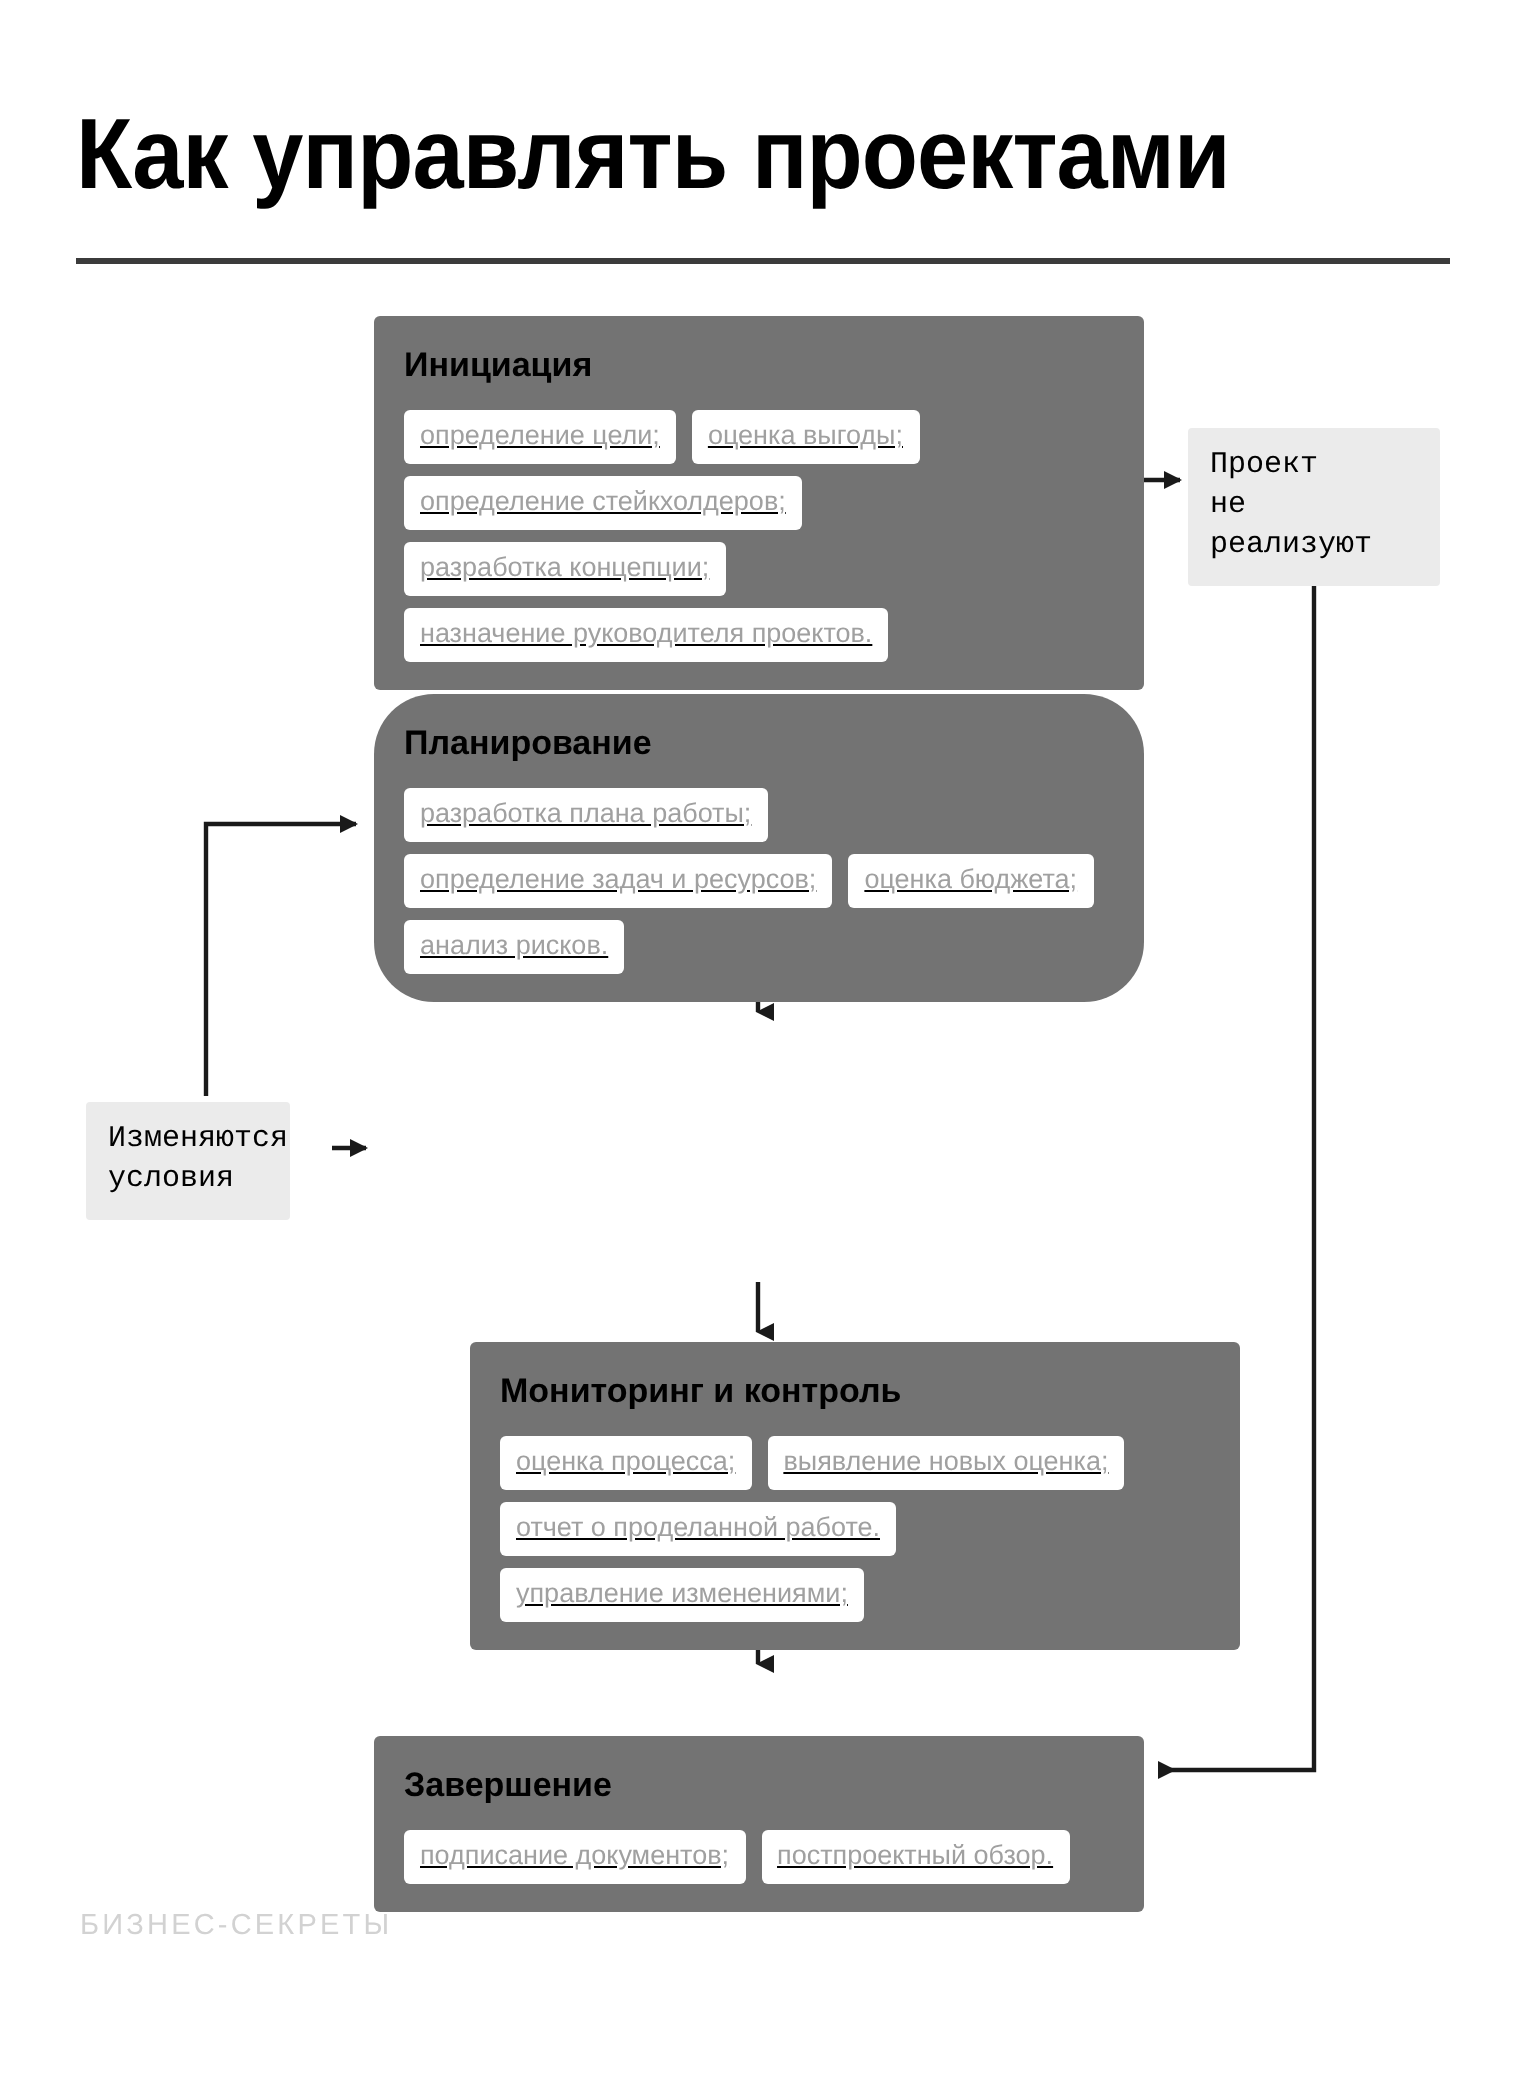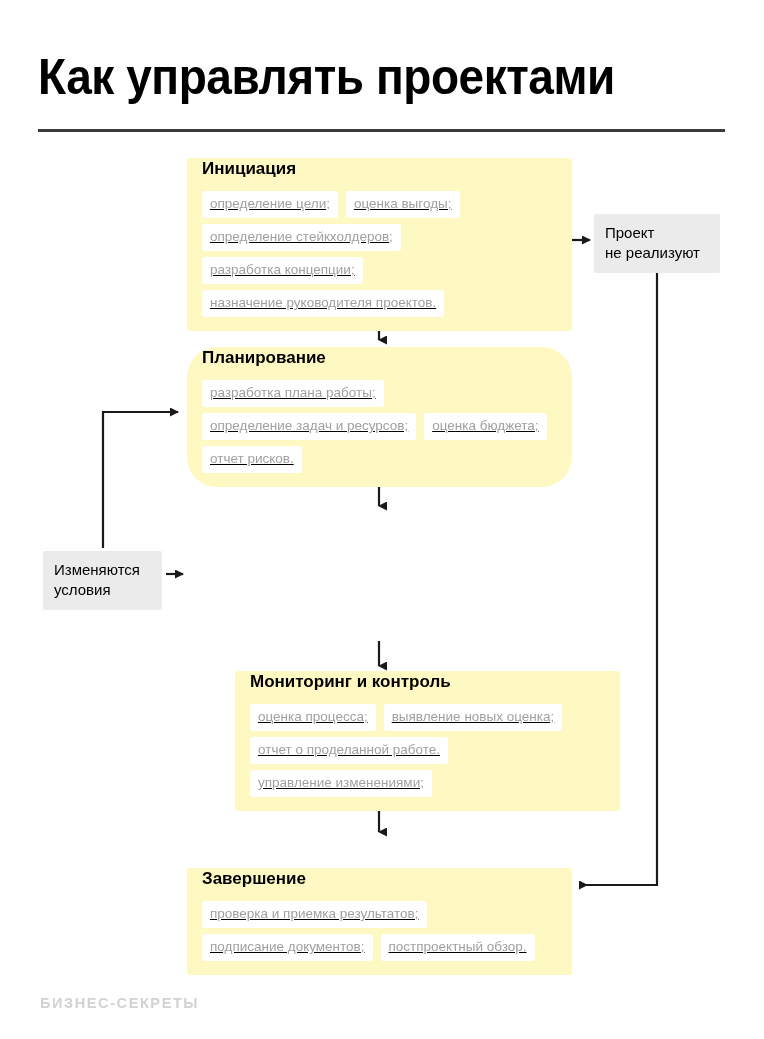--- a/index.html
+++ b/index.html
@@ -53,24 +53,24 @@
     width: 764px;
     height: 1039px;
     pointer-events: none;
   }
 
   
   .stage {
     position: absolute;
     left: 187px;
     width: 385px;
-    background: #fef9c3;
+    background: #737373;
     border-radius: 3px;
     box-sizing: border-box;
-    padding: 0 14px 14px 15px;
+    padding: 14px 14px 14px 15px;
   }
   .stage-title {
     font-size: 17px;
     font-weight: bold;
     color: #000000;
     margin: 0 0 11px 0;
     line-height: 22px;
   }
   .tag-row {
     display: flex;
@@ -91,34 +91,34 @@
   
   .note {
     position: absolute;
     background: #ebebeb;
     color: #000000;
     font-size: 15px;
     line-height: 20px;
     padding: 9px 11px 10px 11px;
     box-sizing: border-box;
     border-radius: 2px;
+    font-family: Liberation Mono, monospace;
   }
   #note-right { left: 594px; top: 214px; width: 126px; }
-  #note-left  { left: 43px;  top: 551px; width: 119px; }
+  #note-left  { left: 43px;  top: 551px; width: 102px; }
 
   
   .watermark {
     position: absolute;
     left: 40px;
     top: 955px;
     font-size: 14.5px;
-    font-weight: bold;
+    font-weight: normal;
     letter-spacing: 1.6px;
     color: #d2d2d2;
-    margin-top: 40px;
   }
 </style>
 </head>
 <body>
 
 <div class="page-title">Как управлять проектами</div>
 <div class="title-rule"></div>
 
 <div class="flow">
 
@@ -161,39 +161,38 @@
       <span class="tag">назначение руководителя проектов.</span>
     </div>
   </div>
 
   <div class="stage" id="stage-planning" style="top:347px;border-radius:30px;">
     <div class="stage-title">Планирование</div>
     <div class="tag-row">
       <span class="tag">разработка плана работы;</span>
       <span class="tag">определение задач и ресурсов;</span>
       <span class="tag">оценка бюджета;</span>
-      <span class="tag">отчет рисков.</span>
+      <span class="tag">анализ рисков.</span>
     </div>
   </div>
 
 
   <div class="stage" id="stage-monitoring" style="top:671px;margin-left:48px;">
     <div class="stage-title">Мониторинг и контроль</div>
     <div class="tag-row">
       <span class="tag">оценка процесса;</span>
       <span class="tag">выявление новых оценка;</span>
       <span class="tag">отчет о проделанной работе.</span>
       <span class="tag">управление изменениями;</span>
     </div>
   </div>
 
   <div class="stage" id="stage-closing" style="top:868px;">
     <div class="stage-title">Завершение</div>
     <div class="tag-row">
-      <span class="tag">проверка и приемка результатов;</span>
       <span class="tag">подписание документов;</span>
       <span class="tag">постпроектный обзор.</span>
     </div>
   </div>
 
   <div class="note" id="note-right">
     <div>Проект</div>
     <div>не реализуют</div>
   </div>
 

